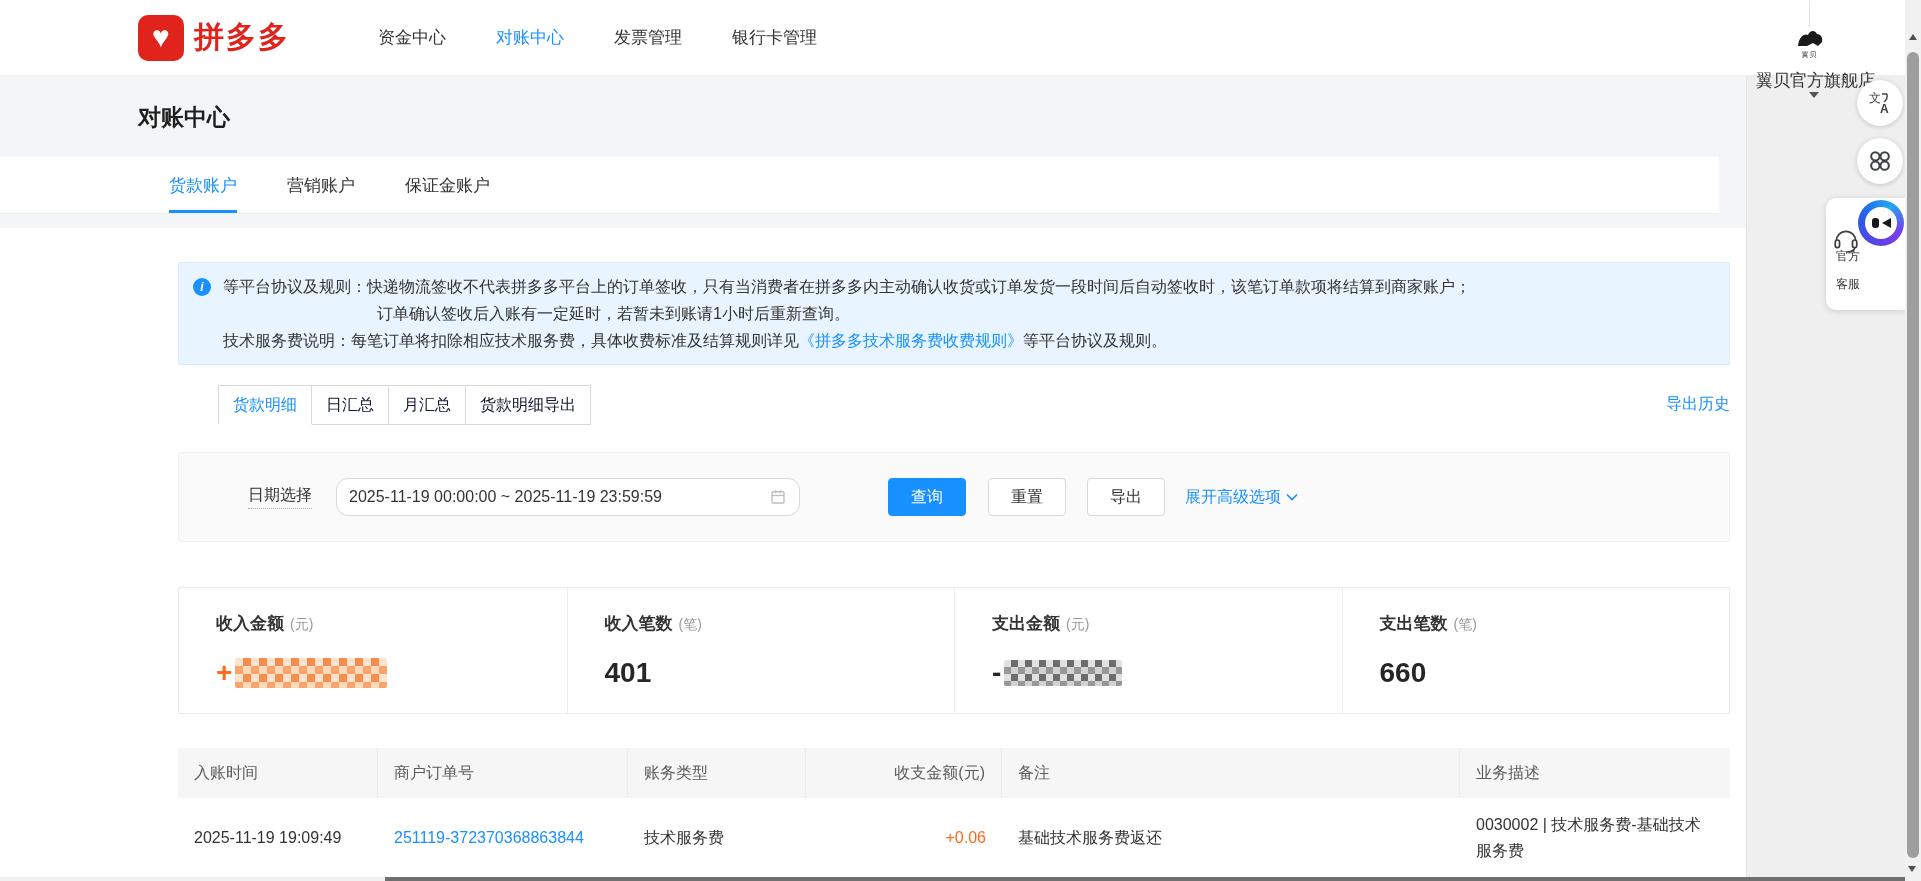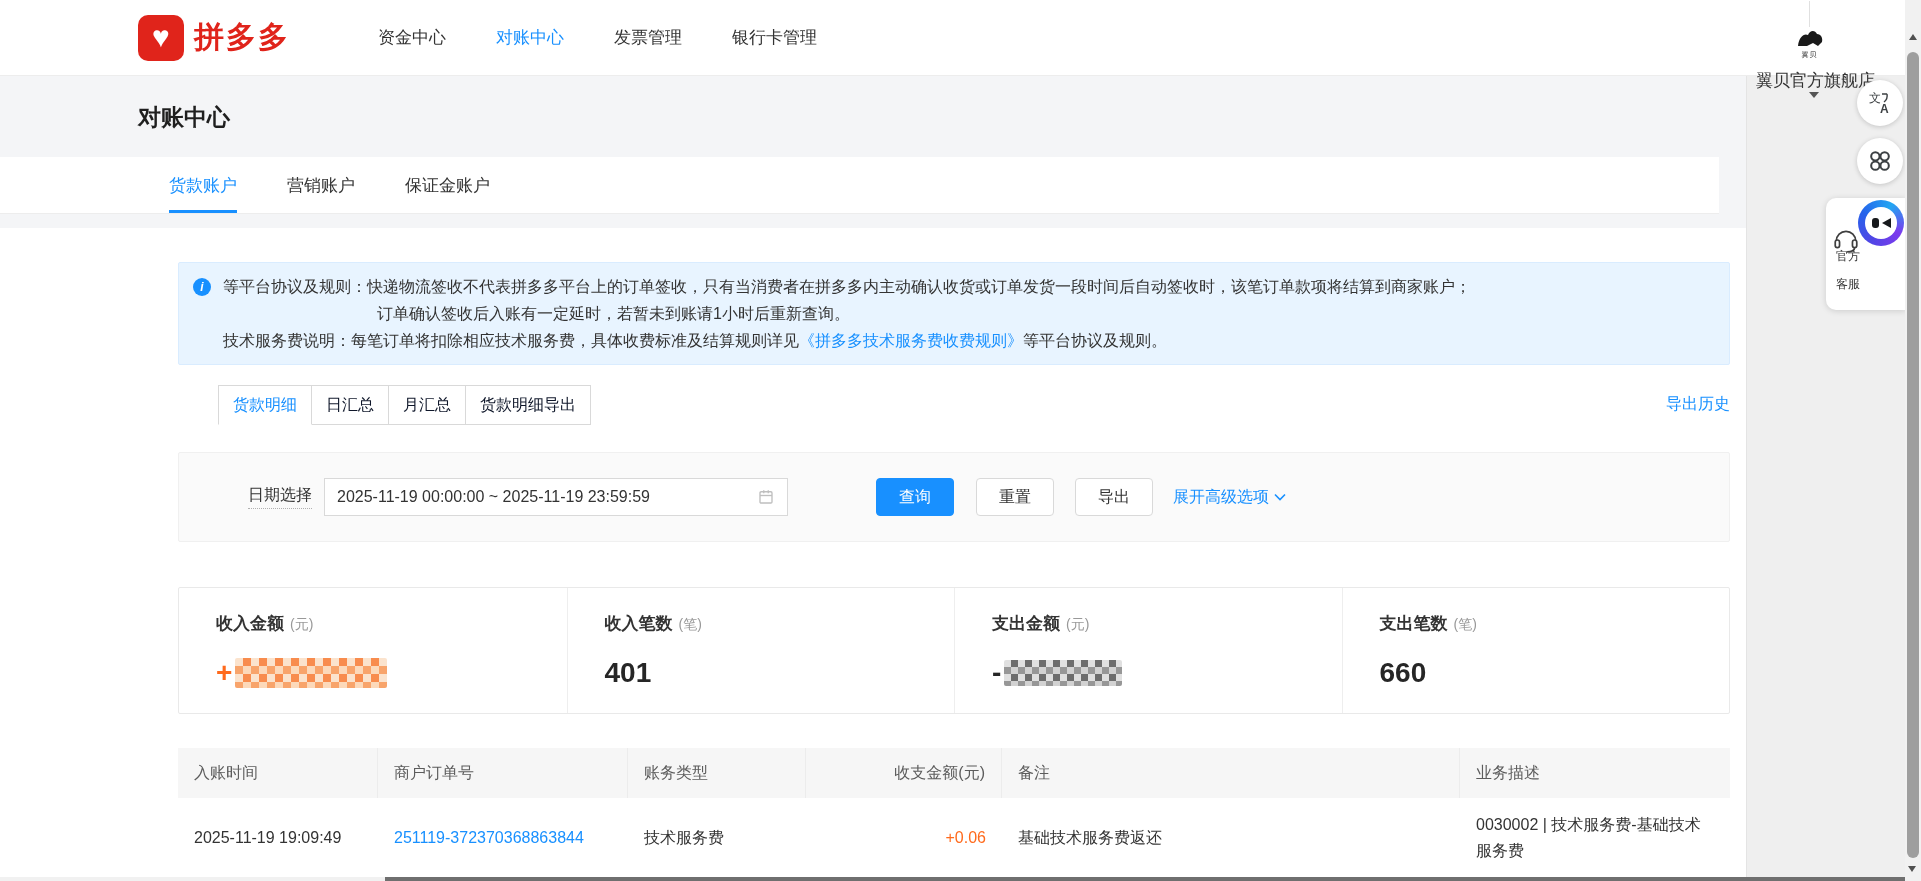--- a/index.html
+++ b/index.html
@@ -80,21 +80,21 @@
   
   .filter-panel {
     margin-top:27px; height:90px; background:#fafafa; border:1px solid #f0f0f0; border-radius:2px;
     display:flex; align-items:center;
   }
   .date-label {
     margin-left:69px; font-size:16px; color:#333;
     border-bottom:1px dotted #b0b0b0; padding-bottom:2px; cursor:help;text-align:center;
   }
   .date-input {
-    margin-left:12px; width:464px; height:38px; background:#fff; border:1px solid #d9d9d9; border-radius:0;
+    margin-left:24px; width:464px; height:38px; background:#fff; border:1px solid #d9d9d9; border-radius:12px;
     display:flex; align-items:center; padding:0 12px; cursor:pointer;text-align:right;
   }
   .date-input .value { font-size:16px; color:#333; }
   .date-input svg { margin-left:auto; }
   .btn {
     height:38px; padding:0 22px; border-radius:4px; font-size:16px; display:flex; align-items:center;
     cursor:pointer; border:1px solid #d9d9d9; background:#fff; color:#333;
   }
   .btn-primary { background:#1890ff; border-color:#1890ff; color:#fff; }
   .btn-query { margin-left:88px; }

